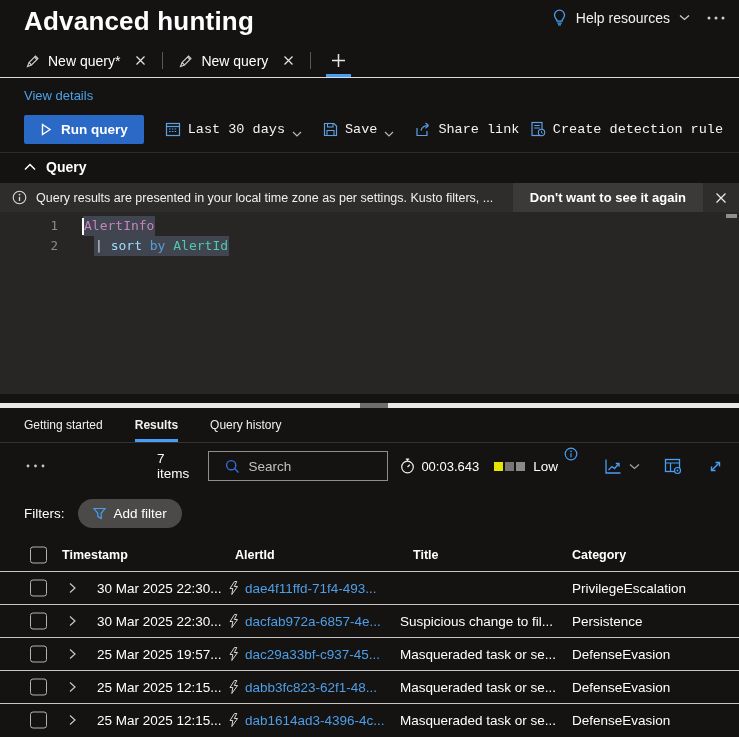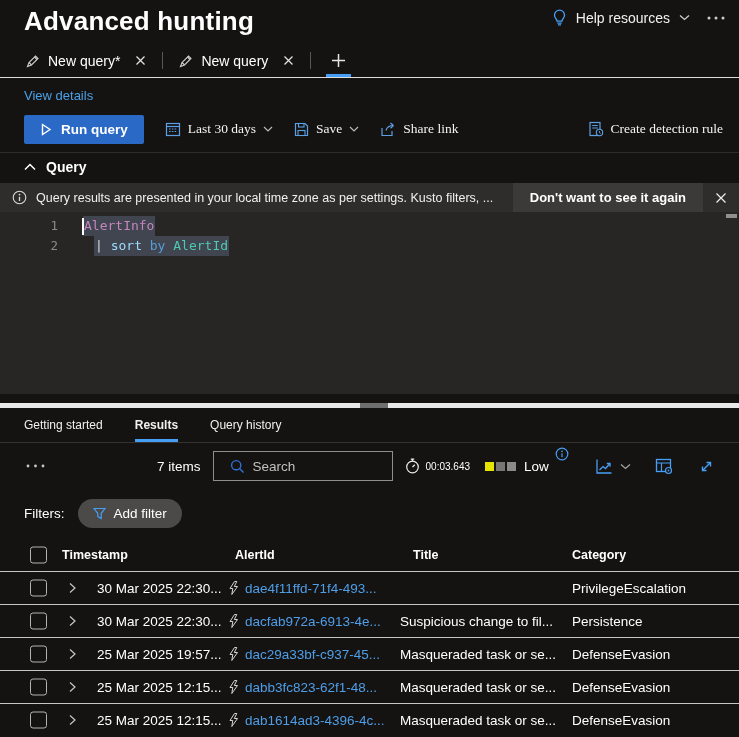--- a/index.html
+++ b/index.html
@@ -20,21 +20,21 @@
   .tab-sep { width:1px; background:#5a5856; margin:8px 12px; }
   .plus-wrap { position:relative; display:flex; align-items:center; padding:0 8px; }
   .plus-wrap::after { content:""; position:absolute; left:3px; right:3px; bottom:0; height:3px; background:#479ef5; }
 
   
   .view-details { display:block; margin:10px 0 0 24px; color:#4ba0e8; font-size:13px; text-decoration:none; width:max-content; }
 
   
   .cmd-bar { margin-top:11px; height:30px; display:flex; align-items:center; padding:0 16px 0 24px; }
   .run-btn { background:#2b69c6; border:none; color:#fff; height:29px; border-radius:2px; padding:0 16px; font-size:13.5px; font-weight:bold; display:flex; align-items:center; gap:9px; font-family:inherit; }
-  .cmd-item { display:flex; align-items:center; gap:7px; font-size:13.5px; color:#f4f3f2; margin-left:21px; background:none; border:none; font-family:Liberation Serif, serif; }
+  .cmd-item { display:flex; align-items:flex-end; gap:7px; font-size:13.5px; color:#f4f3f2; margin-left:21px; background:none; border:none; font-family:Liberation Mono, monospace; }
   .cmd-right { margin-left:auto; }
 
   .section-divider { margin-top:8px; border-top:1px solid #2d2c2b; }
 
   
   .query-header { height:27px; display:flex; align-items:center; gap:10px; padding-left:24px; font-size:14px; font-weight:bold; }
 
   
   .banner { margin-top:3px; height:29px; background:#2e2d2c; display:flex; align-items:center; padding-left:12px; }
   .banner-msg { font-size:12.5px; color:#f1f0ef; margin-left:9px; margin-right:auto; }
@@ -66,21 +66,21 @@
   .rtab.active { font-weight:bold; }
   .rtab.active::after { content:""; position:absolute; left:0; right:0; bottom:0; height:3px; background:#479ef5; }
 
   
   .results-toolbar { height:46px; display:flex; align-items:center; padding:0 16px 0 26px; }
   .overflow-dots { display:flex; gap:3px; }
   .items-count { font-size:13.5px; margin-left:112px; }
   .search-box { margin-left:12px; width:180px; height:30px; border:1px solid #908e8c; display:flex; align-items:center; padding:0 16px; gap:8px; }
   .search-box input { background:transparent; border:none; outline:none; color:#e8e8e8; font-size:13.5px; width:130px; font-family:inherit; }
   .search-box input::placeholder { color:#c2c0be; }
-  .timer { display:flex; align-items:center; gap:6px; margin-left:12px; font-size:10px; }
+  .timer { display:flex; align-items:center; gap:6px; margin-left:12px; font-size:13px; }
   .usage { display:flex; gap:2px; margin-left:15px; }
   .usage .sq { width:9px; height:9px; }
   .sq1 { background:#e5e500; } .sq2 { background:#777675; } .sq3 { background:#8b8a89; }
   .usage-label { margin-left:8px; font-size:13.5px; }
   .info-sup { margin-left:6px; align-self:flex-start; margin-top:4px; }
   .tb-icon { background:none; border:none; display:flex; align-items:center; }
 
   
   .filters-row { margin-top:6px; height:36px; display:flex; align-items:center; padding-left:24px; gap:13px; }
   .filters-label { font-size:13.5px;text-align:right; }
@@ -413,21 +413,21 @@
     <svg width="7" height="11" viewBox="0 0 7 11">
         <polyline points="1,1 6,5.5 1,10" fill="none" stroke="#c8c7c6" stroke-width="1.2"></polyline>
       </svg>
   </span>
   <span class="cell c-ts">30 Mar 2025 22:30...</span>
   <span class="icon cell c-bolt">
     <svg width="11" height="14" viewBox="0 0 11 14">
         <path d="M6.5 0.5 L2 7.5 H4.8 L3.8 13.5 L9.5 5.5 H6.3 L8.8 0.5 Z" fill="none" stroke="#d6d5d4" stroke-width="1"></path>
       </svg>
   </span>
-  <a href="#" class="cell c-id link">dacfab972a-6913-4e...</a>
+  <a href="#" class="cell c-id link">dacfab972a-6857-4e...</a>
   <span class="cell c-title">Suspicious change to fil...</span>
   <span class="cell c-cat">Persistence</span>
 </div>
 
 <div class="tbl-row">
   <button class="checkbox"></button>
   <span class="icon row-chevron">
     <svg width="7" height="11" viewBox="0 0 7 11">
         <polyline points="1,1 6,5.5 1,10" fill="none" stroke="#c8c7c6" stroke-width="1.2"></polyline>
       </svg>

